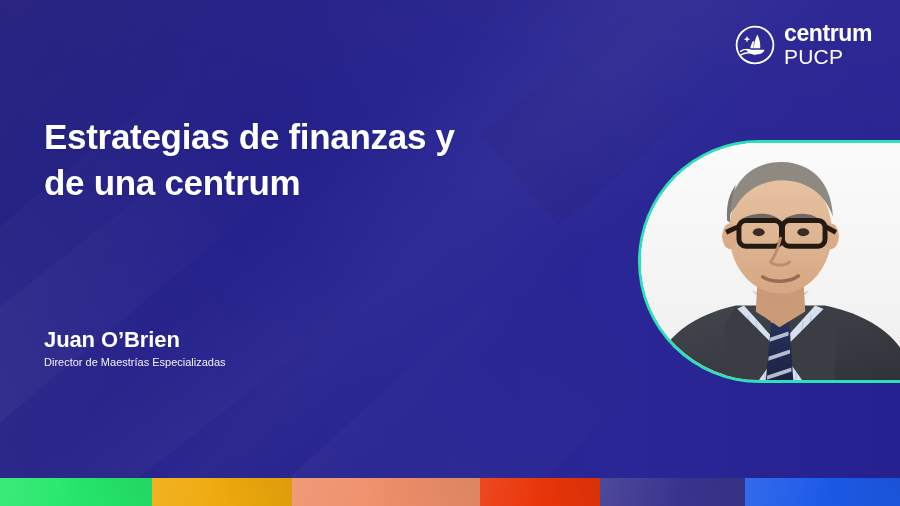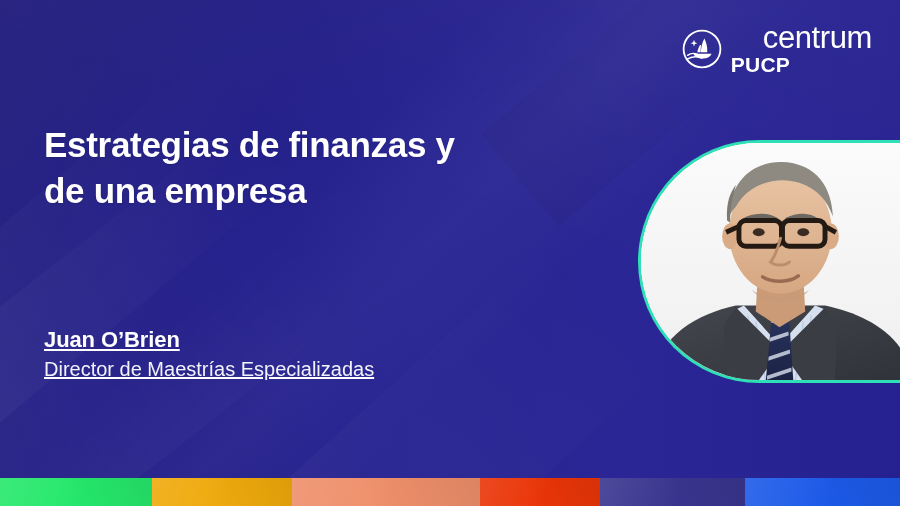--- a/index.html
+++ b/index.html
@@ -40,58 +40,56 @@
 
   
   #logo {
     position:absolute; right:28px; top:22px;
     display:flex; align-items:center; gap:9px;
     z-index:40;
   }
   #logo-mark { width:40px; height:40px; display:block; }
   #logo-words { display:flex; flex-direction:column; line-height:1; }
   #logo-centrum {
-    color:#ffffff; font-size:31px; font-weight:400;
+    color:#ffffff; font-size:23px; font-weight:700;
     letter-spacing:-0.4px;
-    margin-left:32px;
   }
   #logo-pucp {
-    color:#ffffff; font-size:21px; font-weight:700;
+    color:#ffffff; font-size:21px; font-weight:400;
     letter-spacing:0.2px; margin-top:1px;
   }
 
   
   #title {
     position:absolute;
-    left:44px; top:122px;
+    left:44px; top:114px;
     width:600px;
     color:#ffffff;
     font-size:35px;
     font-weight:700;
     line-height:1.30;
     letter-spacing:-0.3px;
     z-index:30;
     text-shadow:0 1px 2px rgba(0,0,0,0.12);
   }
   #title .tline { display:block; white-space:nowrap; }
 
   
   #speaker {
     position:absolute;
     left:44px; top:325px;
     color:#ffffff;
     z-index:30;
-    text-decoration:underline;
   }
   #speaker-name {
     font-size:22px; font-weight:700; line-height:1.35;
     letter-spacing:-0.1px;
   }
   #speaker-role, #speaker-org {
-    font-size:20px; font-weight:400; line-height:1.45;
+    font-size:11px; font-weight:400; line-height:1.45;
     color:#f2f2fb;
   }
 
   
   #photo-frame {
     position:absolute;
     left:638px; top:140px;
     width:282px; height:243px;
     border-radius:130px 0 0 130px;
     background:#ffffff;
@@ -151,21 +149,21 @@
       <path d="M12 76 C24 68 38 68 50 73" fill="none" stroke="#ffffff" stroke-width="3.4" stroke-linecap="round"></path>
     </svg>
     <div id="logo-words">
       <span id="logo-centrum">centrum</span>
       <span id="logo-pucp">PUCP</span>
     </div>
   </div>
 
   <h1 id="title">
     <span class="tline">Estrategias de finanzas y</span>
-    <span class="tline">de una empresa</span>
+    <span class="tline">de una centrum</span>
   </h1>
 
   <div id="speaker">
     <div id="speaker-name">Juan O’Brien</div>
     <div id="speaker-role">Director de Maestrías Especializadas</div>
   </div>
 
   <div id="photo-frame" style="border-color: rgb(47, 224, 182); border-right-style: none;">
     <div id="photo-inner">
       <svg id="portrait" viewBox="0 0 282 243" preserveAspectRatio="xMidYMid slice">

